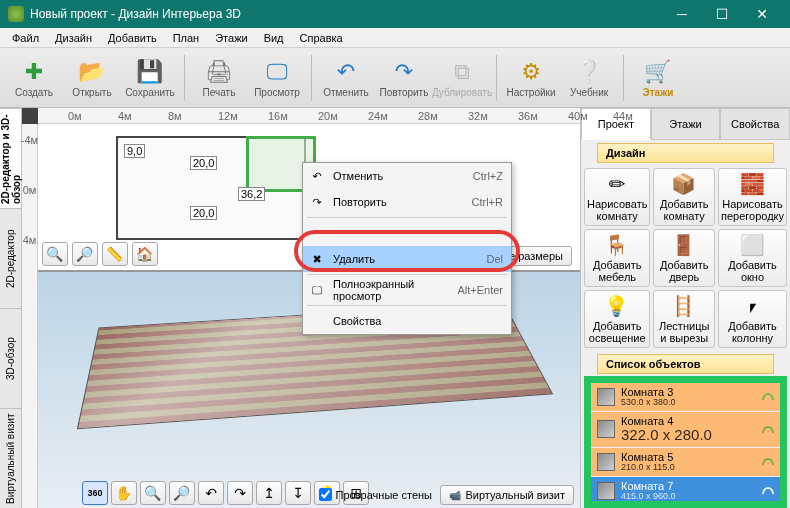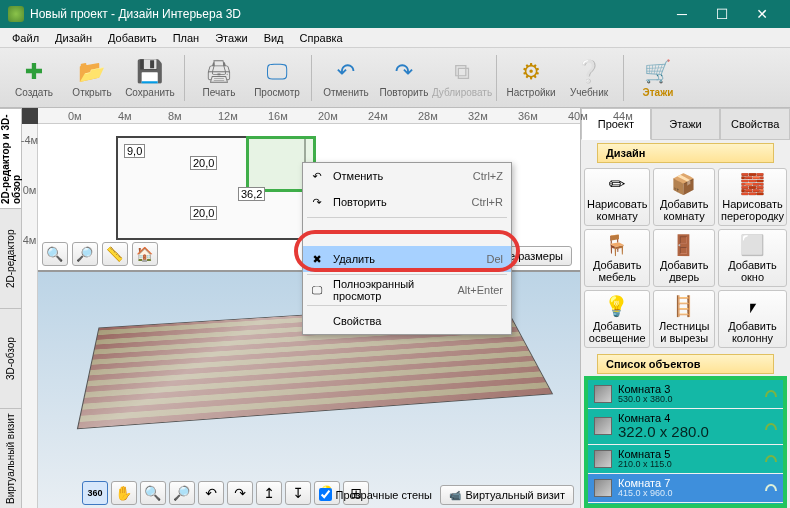--- a/index.html
+++ b/index.html
@@ -61,21 +61,21 @@
 .red-oval { position: absolute; left: 294px; top: 230px; width: 226px; height: 42px; border: 4px solid #e53935; border-radius: 22px; z-index: 60; pointer-events: none; }
 
 .right-panel { width: 210px; background: #efefef; border-left: 1px solid #bcbcbc; display: flex; flex-direction: column; }
 .rp-tabs { display: flex; height: 32px; background: #e3e3e3; }
 .rp-tab { flex: 1; display: flex; align-items: center; justify-content: center; border: 1px solid #c6c6c6; font-size: 11px; cursor: pointer; }
 .rp-tab.active { background: #fff; border-bottom-color: #fff; }
 .rp-header { background: linear-gradient(#fff3c6,#ffe396); border: 1px solid #e0c060; padding: 3px 8px; font-weight: bold; font-size: 11px; margin: 3px 16px 2px; }
 .grid-tools { display: grid; grid-template-columns: repeat(3,1fr); gap: 3px; padding: 3px; }
 .grid-btn { height: 58px; border: 1px solid #c6c6c6; border-radius: 3px; background: linear-gradient(#fdfdfd,#ececec); display: flex; flex-direction: column; align-items: center; justify-content: center; cursor: pointer; font-size: 9px; text-align: center; padding: 2px; }
 .grid-btn .gi { font-size: 20px; margin-bottom: 2px; }
-.obj-list { flex: 1; overflow: hidden; margin: 0 3px; border: 4px solid #22c55e; background: #14b8a6; display: flex; flex-direction: column; }
+.obj-list { flex: 1; overflow: hidden; margin: 0 3px; border: 7px solid #22c55e; background: #fdba74; display: flex; flex-direction: column; }
 .obj-row { display: flex; align-items: center; padding: 3px 6px; gap: 6px; font-size: 10px; border-bottom: 1px solid #f0f0f0; cursor: pointer; }
 .obj-row.sel { background: #3e8fdc; color: #fff; }
 .obj-row .cube { width: 18px; height: 18px; background: linear-gradient(135deg,#8a8a8a,#cfcfcf); border: 1px solid #666; }
 .obj-row .meta { line-height: 1.1; }
 .obj-row .eye { margin-left: auto; color: #7cb342; width: 12px; height: 7px; border: 2px solid #7cb342; border-radius: 50% 50% 50% 50%/100% 100% 0 0; border-bottom: none; }
 .obj-row.sel .eye { border-color: #dff0d8; }
 </style>
 </head>
 <body>
 

